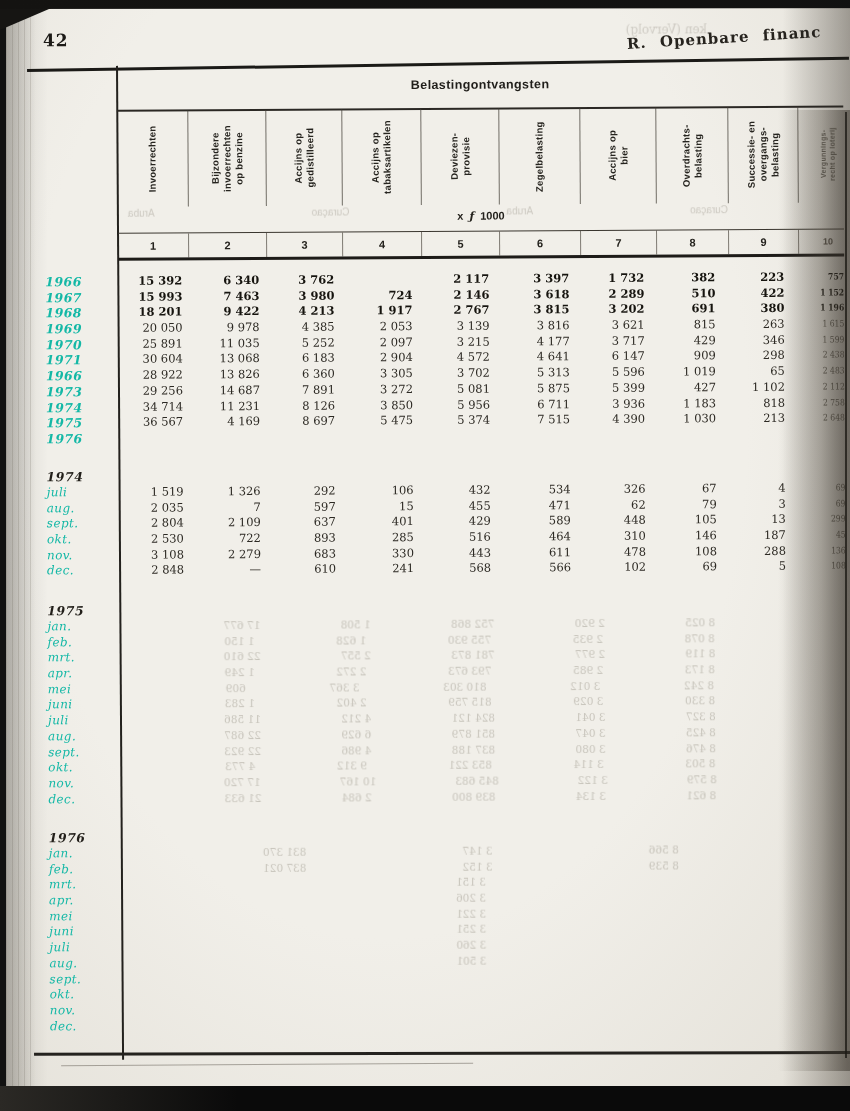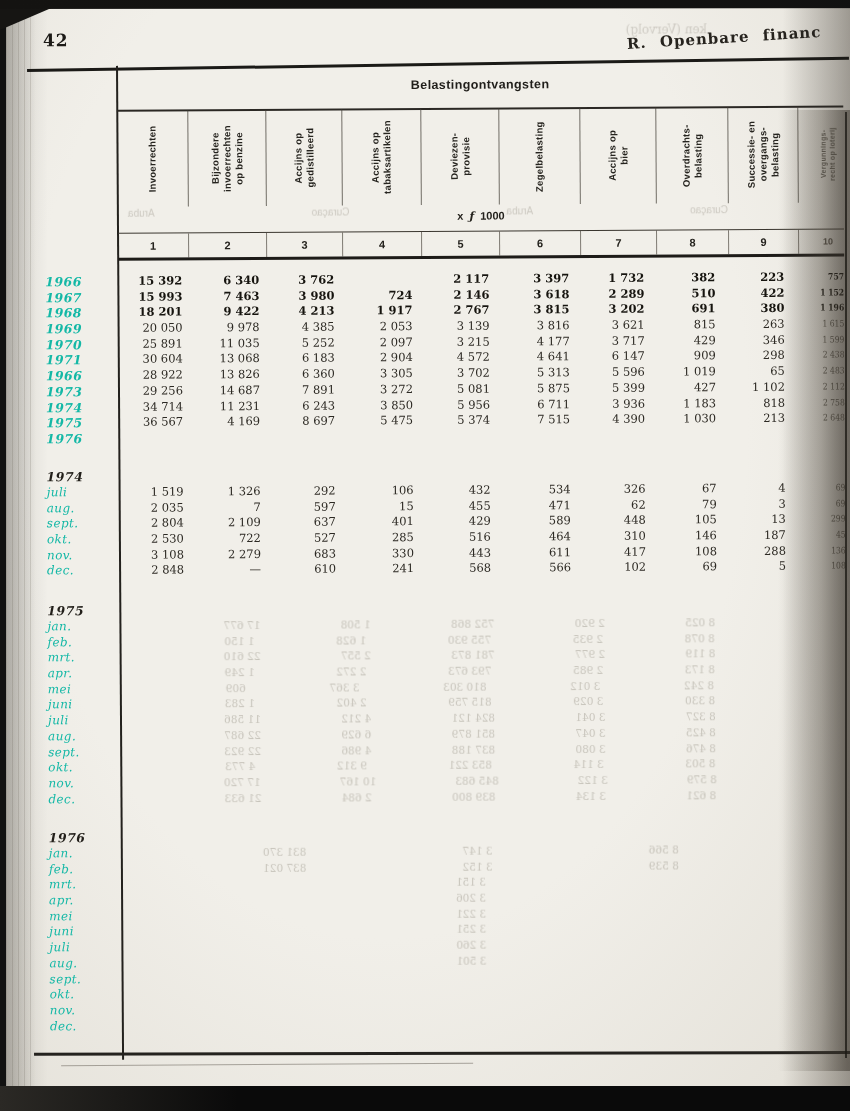--- a/index.html
+++ b/index.html
@@ -268,21 +268,21 @@
             <span class="cell">5 875</span>
             <span class="cell">5 399</span>
             <span class="cell">427</span>
             <span class="cell">1 102</span>
             <span class="cell c10">2 112</span>
           </div>
           <div class="row">
             <span class="rlabel">1974</span>
             <span class="cell">34 714</span>
             <span class="cell">11 231</span>
-            <span class="cell">6 243</span>
+            <span class="cell">8 126</span>
             <span class="cell">3 850</span>
             <span class="cell">5 956</span>
             <span class="cell">6 711</span>
             <span class="cell">3 936</span>
             <span class="cell">1 183</span>
             <span class="cell">818</span>
             <span class="cell c10">2 758</span>
           </div>
           <div class="row">
             <span class="rlabel">1975</span>
@@ -349,38 +349,38 @@
             <span class="cell">589</span>
             <span class="cell">448</span>
             <span class="cell">105</span>
             <span class="cell">13</span>
             <span class="cell c10">299</span>
           </div>
           <div class="row">
             <span class="rlabel">okt.</span>
             <span class="cell">2 530</span>
             <span class="cell">722</span>
-            <span class="cell">527</span>
+            <span class="cell">893</span>
             <span class="cell">285</span>
             <span class="cell">516</span>
             <span class="cell">464</span>
             <span class="cell">310</span>
             <span class="cell">146</span>
             <span class="cell">187</span>
             <span class="cell c10">45</span>
           </div>
           <div class="row">
             <span class="rlabel">nov.</span>
             <span class="cell">3 108</span>
             <span class="cell">2 279</span>
             <span class="cell">683</span>
             <span class="cell">330</span>
             <span class="cell">443</span>
             <span class="cell">611</span>
-            <span class="cell">417</span>
+            <span class="cell">478</span>
             <span class="cell">108</span>
             <span class="cell">288</span>
             <span class="cell c10">136</span>
           </div>
           <div class="row">
             <span class="rlabel">dec.</span>
             <span class="cell">2 848</span>
             <span class="cell">—</span>
             <span class="cell">610</span>
             <span class="cell">241</span>

